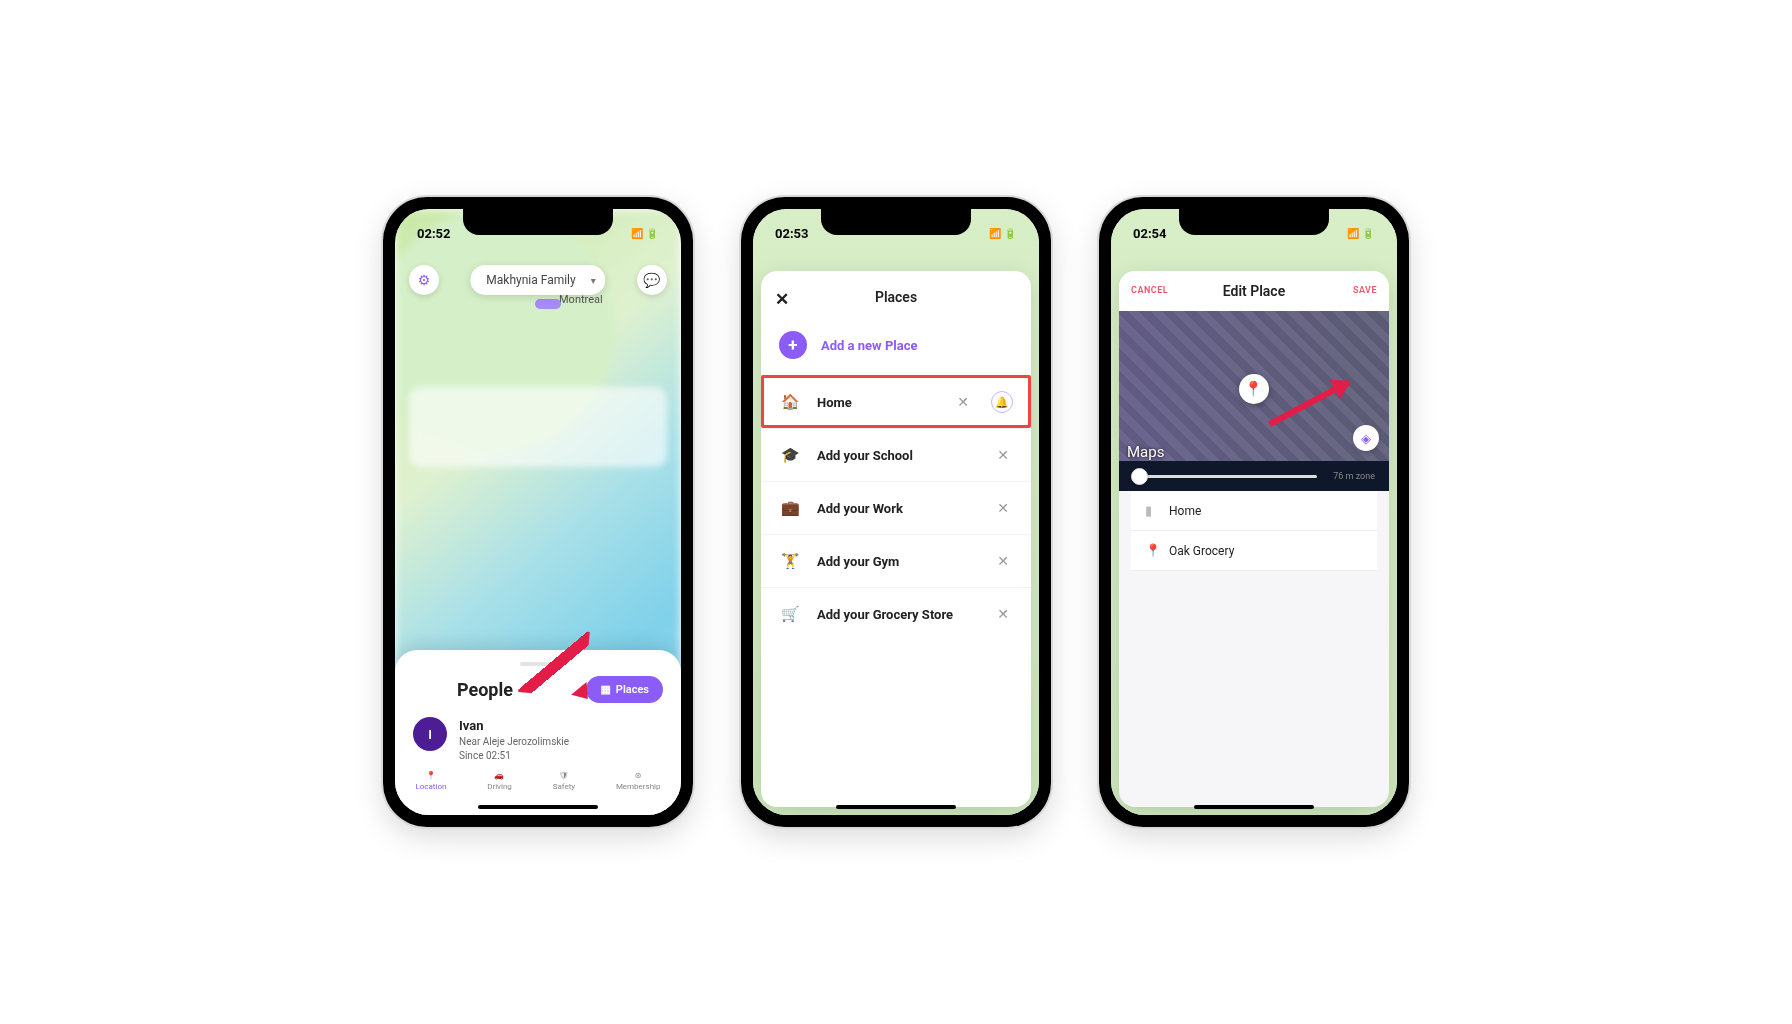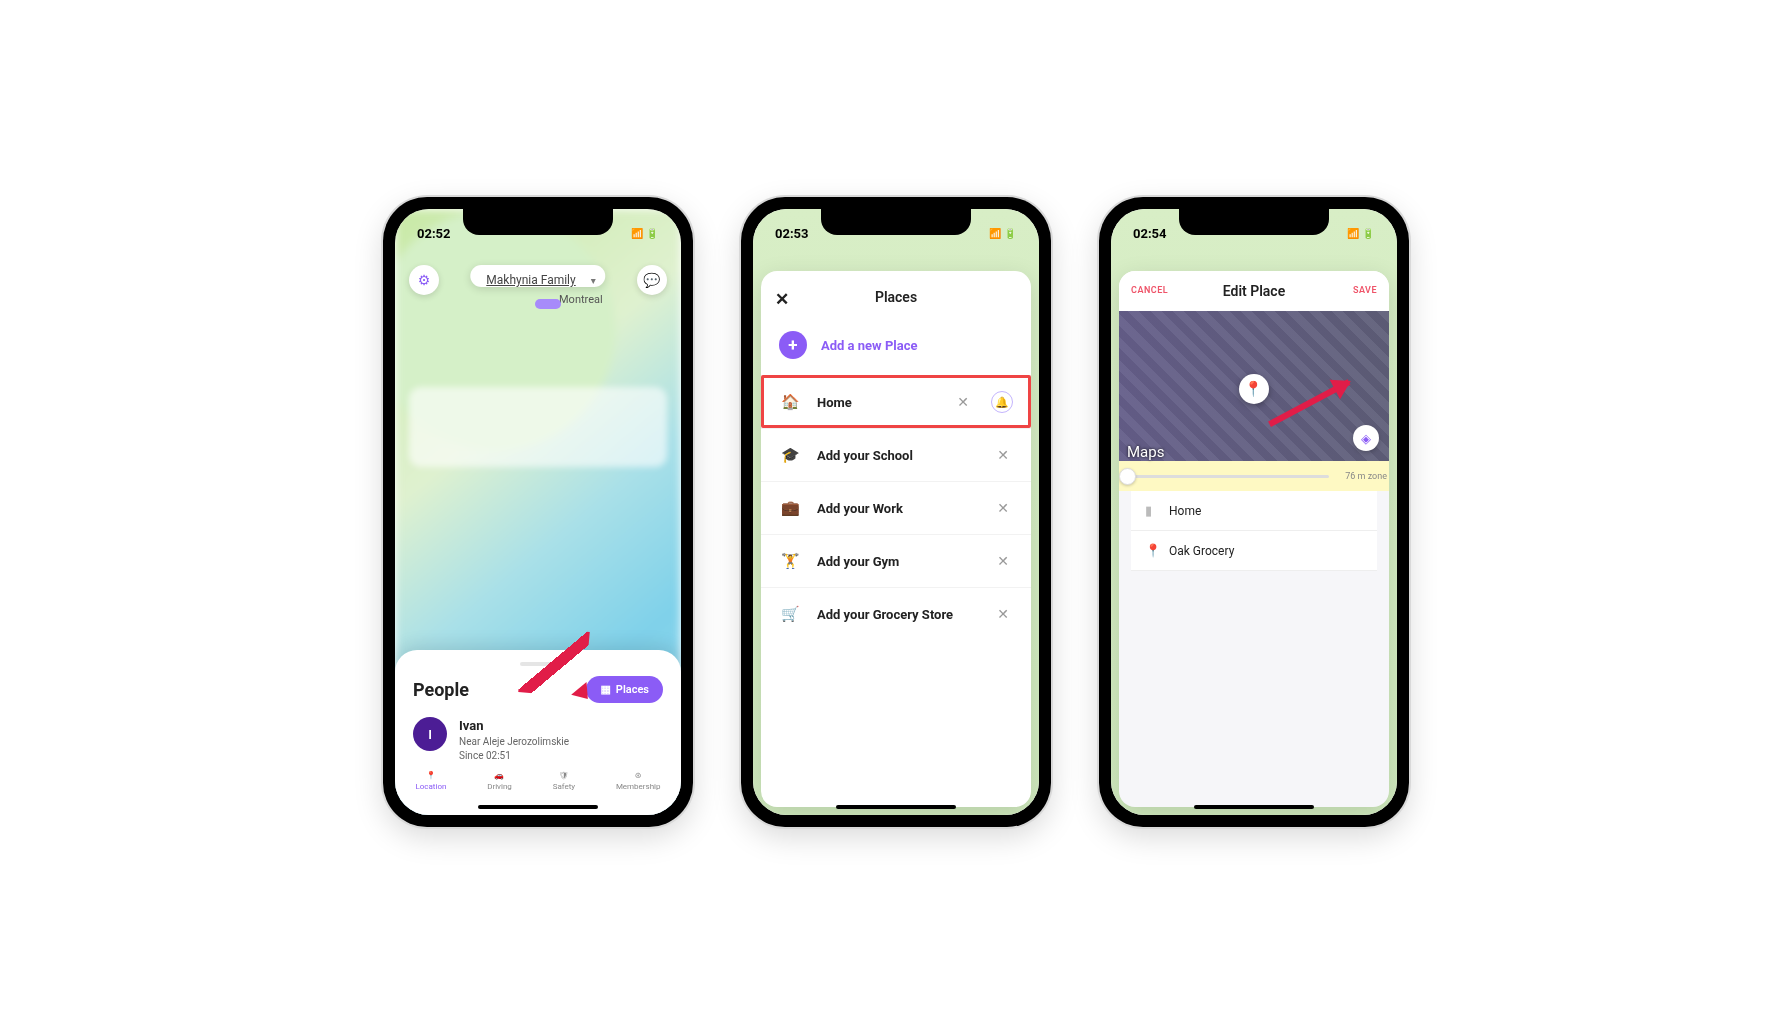--- a/index.html
+++ b/index.html
@@ -37,42 +37,42 @@
       radial-gradient(circle at 35% 20%, #d5f0c8 0 120px, transparent 121px),
       linear-gradient(140deg, #c8e9a6 0%, #dff1cf 35%, #a9e0e8 55%, #7fd1ea 75%, #9cdbf0 100%);
     filter: blur(4px);
   }
   .p1-blurcard {
     position:absolute; top:178px; left:14px; right:14px; height:80px;
     background:rgba(255,255,255,.6); border-radius:12px; filter: blur(3px);
   }
   .p1-pill {
     position:absolute; top:56px; left:50%; transform:translateX(-50%);
-    background:#fff; border-radius:22px; padding:8px 30px 0 16px;
+    background:#fff; border-radius:22px; padding:8px 30px 8px 16px;
     box-shadow:0 2px 8px rgba(0,0,0,.14); font-size:12px; color:#444;
-    display:flex; align-items:center; gap:6px; z-index:15;text-decoration:underline;
+    display:flex; align-items:center; gap:6px; z-index:15;
   }
   .p1-pill::after { content:"▾"; font-size:10px; color:#777; position:absolute; right:10px; }
   .p1-circle {
     position:absolute; top:56px; width:30px; height:30px; background:#fff;
     border-radius:50%; display:flex; align-items:center; justify-content:center;
     box-shadow:0 2px 6px rgba(0,0,0,.14); z-index:15; color:#8b5cf6; font-size:14px;
   }
   .p1-circle.left { left:14px; }
   .p1-circle.right { right:14px; }
   .p1-montreal { position:absolute; top:84px; left:164px; font-size:11px; color:#555; z-index:12; }
   .p1-dot { position:absolute; top:90px; left:140px; width:26px; height:10px; background:#a78bfa; border-radius:6px; z-index:12; }
   .p1-sheet {
     position:absolute; bottom:0; left:0; right:0; height:165px;
     background:#fff; border-top-left-radius:22px; border-top-right-radius:22px;
     box-shadow:0 -4px 18px rgba(0,0,0,.12); z-index:20; padding:12px 18px 0 18px;
   }
   .p1-handle { width:36px; height:4px; background:#e5e5e5; border-radius:3px; margin:0 auto 10px auto; }
   .p1-row1 { display:flex; align-items:center; justify-content:space-between; }
-  .p1-people { font-size:18px; font-weight:700; color:#222; }
+  .p1-people { font-size:18px; font-weight:700; color:#222;margin-left:44px; }
   .p1-places-btn {
     background:#8b5cf6; color:#fff; border-radius:18px; padding:7px 14px;
     font-size:11px; font-weight:600; display:flex; align-items:center; gap:5px;
   }
   .p1-person { display:flex; gap:12px; margin-top:14px; }
   .p1-avatar { width:34px; height:34px; border-radius:50%; background:#4c1d95; color:#fff; display:flex; align-items:center; justify-content:center; font-size:13px; font-weight:600; }
   .p1-person-txt { font-size:10px; color:#666; line-height:1.4; }
   .p1-person-txt .nm { font-size:13px; font-weight:700; color:#222; }
   .p1-tabs {
     position:absolute; bottom:12px; left:0; right:0; height:44px;
@@ -143,21 +143,21 @@
     color:#8b5cf6; font-size:13px; box-shadow:0 2px 4px rgba(0,0,0,.2);
   }
   .p3-arrow {
     position:absolute; top:68px; left:140px; width:90px; height:6px;
     background:#e11d48; transform:rotate(-28deg); transform-origin:right center; z-index:5;
   }
   .p3-arrow::after {
     content:""; position:absolute; right:-2px; top:-8px;
     border-left:18px solid #e11d48; border-top:11px solid transparent; border-bottom:11px solid transparent;
   }
-  .p3-slider { background:#fef9c3; padding:10px 2px; display:flex; align-items:center; gap:16px; }
+  .p3-slider { background:#0f172a; padding:10px 14px; display:flex; align-items:center; gap:16px; }
   .p3-track { flex:1; height:3px; background:#ddd; border-radius:3px; position:relative; }
   .p3-thumb { position:absolute; left:-2px; top:-7px; width:17px; height:17px; background:#fff; border:1px solid #ddd; border-radius:50%; box-shadow:0 1px 3px rgba(0,0,0,.2); }
   .p3-zone { font-size:9px; color:#888; white-space:nowrap; }
   .p3-sect { font-size:11px; color:#9aa0a6; padding:16px 16px 6px 16px; }
   .p3-field {
     background:#fff; margin:0 12px; padding:12px 14px; border-bottom:1px solid #eee;
     display:flex; align-items:center; gap:10px; font-size:12px; color:#222;
   }
   .p3-field .fi { color:#bbb; font-size:13px; width:14px; }
   .p3-delete {

